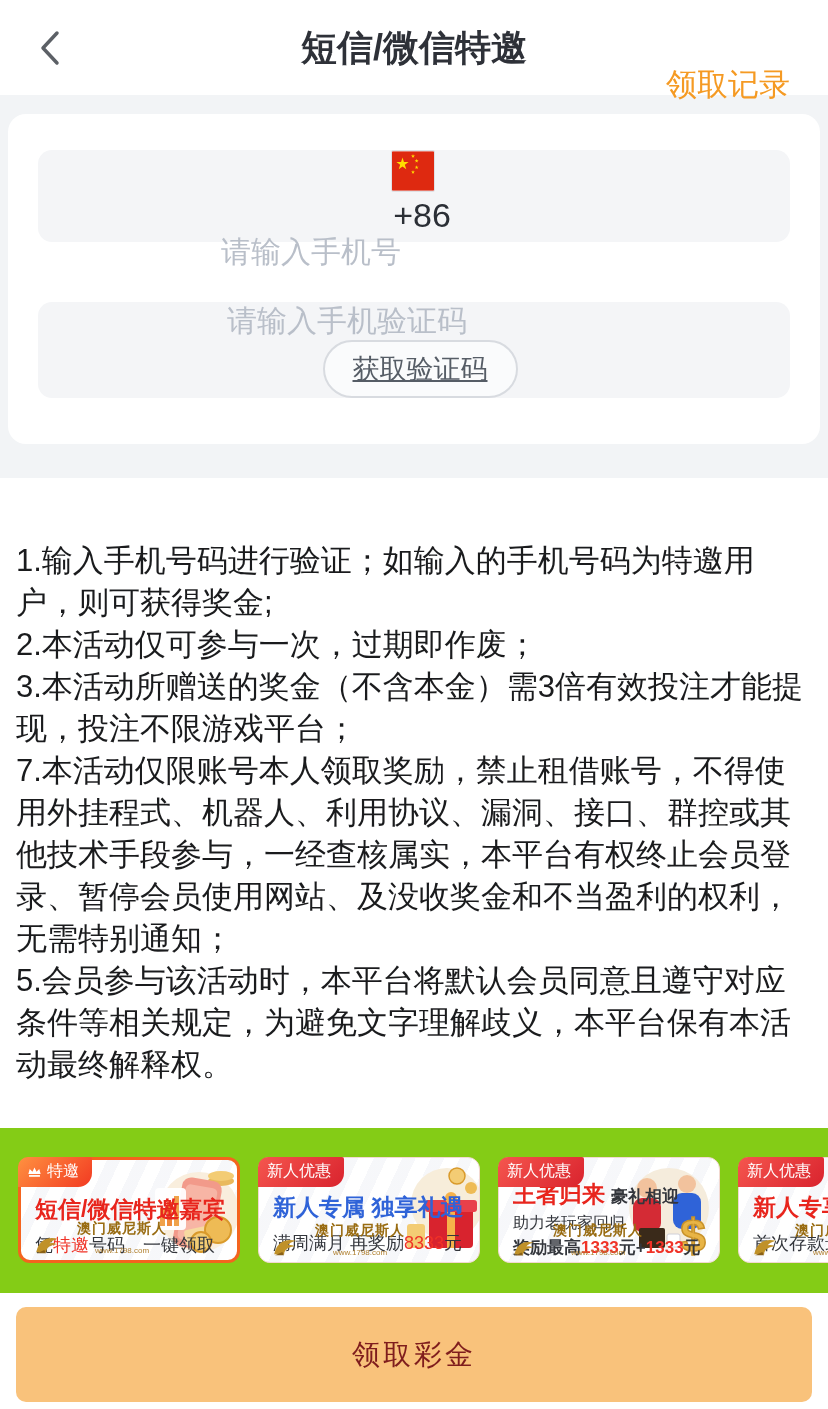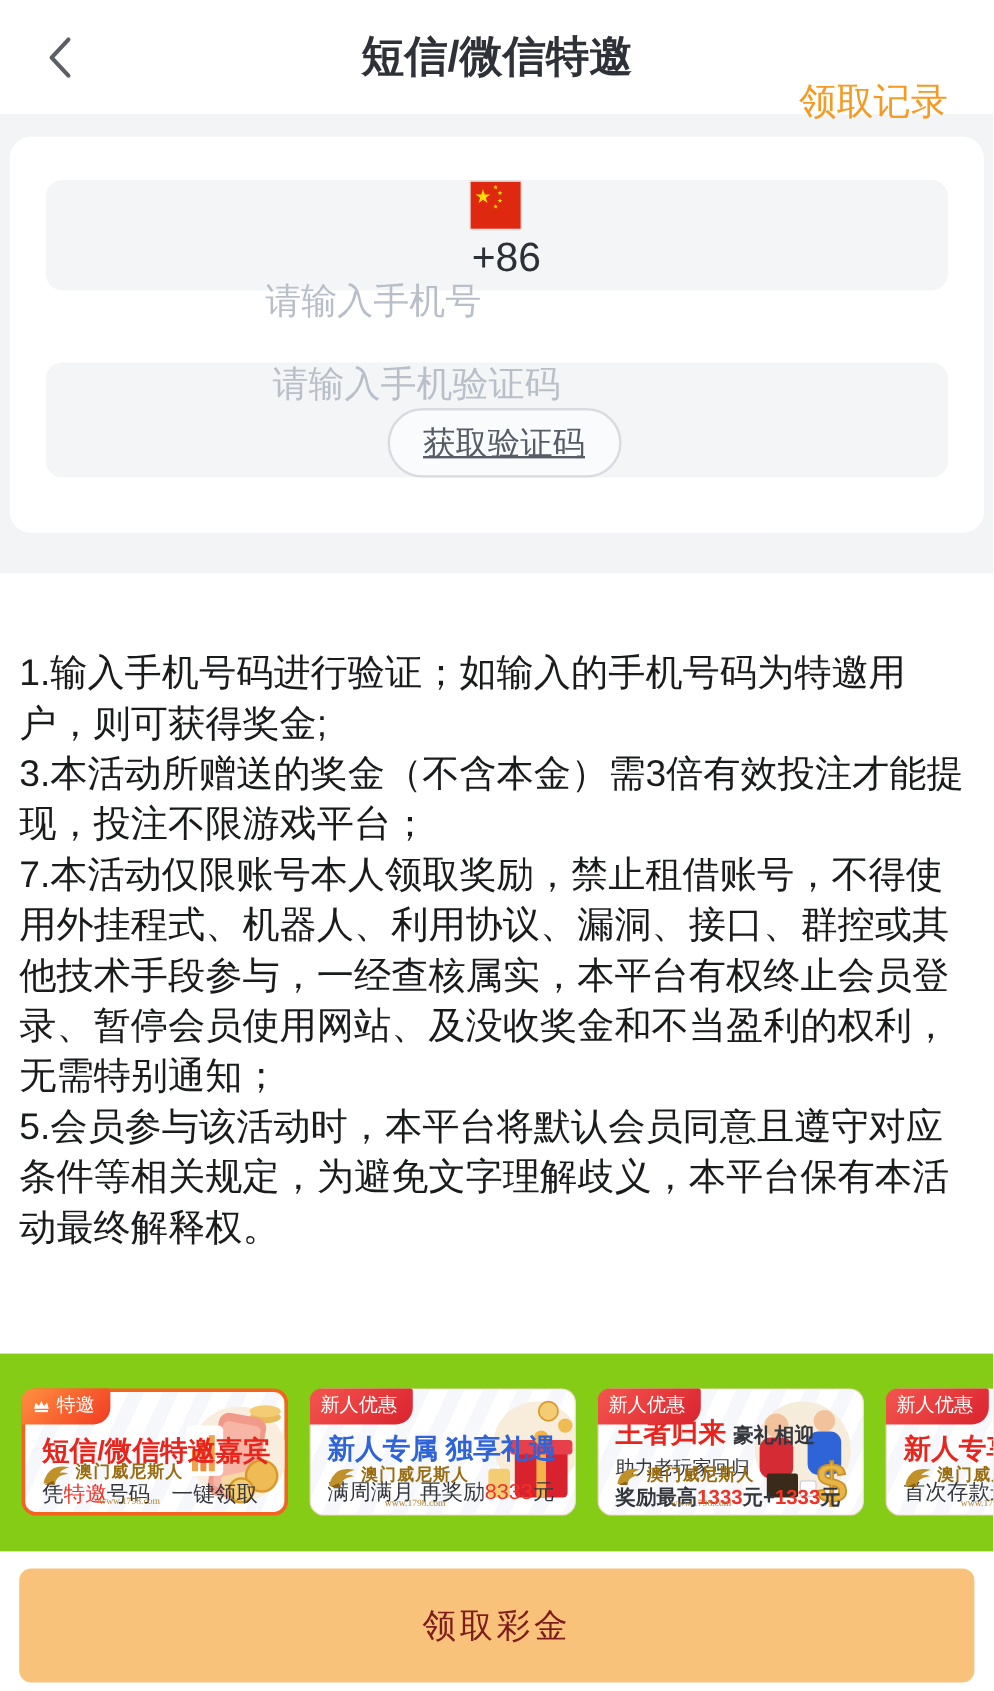--- a/index.html
+++ b/index.html
@@ -42,21 +42,21 @@
   .b-content { position:relative; z-index:1; padding:34px 0 0 14px; }
   .b-content.tight { padding-top:21px; }
   .b-title { font-size:23px; font-weight:800; white-space:nowrap; }
   .b-title.red { color:#e8251d; } .b-title.blue { color:#2f63d8; }
   .b-title .suffix { font-size:17px; font-weight:700; color:#33363c; margin-left:6px; }
   .b-sub { margin-top:8px; font-size:18px; color:#33363c; white-space:nowrap; }
   .b-sub .hl { color:#f03227; }
   .b-line1 { margin-top:3px; font-size:16px; color:#33363c; white-space:nowrap; }
   .b-line2 { margin-top:2px; font-size:17px; font-weight:700; color:#33363c; white-space:nowrap; }
   .b-line2 .hl { color:#f03227; }
-  .brand-logo { position:absolute; left:14px; bottom:5px; display:flex; align-items:flex-start; gap:4px; z-index:1;font-family:Liberation Serif, serif; }
+  .brand-logo { position:absolute; left:14px; bottom:5px; display:flex; align-items:flex-end; gap:18px; z-index:1; }
   .brand-texts { display:flex; flex-direction:column; line-height:1; }
   .brand-name { font-size:14px; font-weight:800; color:#996c12; letter-spacing:1px; white-space:nowrap; }
   .brand-url { font-size:8px; color:#b08030; text-align:center; margin-top:12px; white-space:nowrap; }
   .illus { position:absolute; right:0; top:6px; z-index:0; }
 
   
   .bottom-bar { flex:0 0 116px; background:#fff; padding:14px 16px 7px; }
   .claim-btn { width:100%; height:95px; border:none; border-radius:10px; background:#f9c27b; color:#7f1d1d; font-size:28px; letter-spacing:3px; font-family:inherit; cursor:pointer; }
 </style>
 </head>
@@ -96,20 +96,21 @@
       </div>
       <div class="input-row code-row">
         <input type="text" placeholder="请输入手机验证码" style="">
         <button class="code-btn">获取验证码</button>
       </div>
     </div>
   </section>
 
   <section class="rules">
     <p>1.输入手机号码进行验证；如输入的手机号码为特邀用户，则可获得奖金;</p>
+    <p>2.本活动仅可参与一次，过期即作废；</p>
     <p>3.本活动所赠送的奖金（不含本金）需3倍有效投注才能提现，投注不限游戏平台；</p>
     <p>7.本活动仅限账号本人领取奖励，禁止租借账号，不得使用外挂程式、机器人、利用协议、漏洞、接口、群控或其他技术手段参与，一经查核属实，本平台有权终止会员登录、暂停会员使用网站、及没收奖金和不当盈利的权利，无需特别通知；</p>
     <p>5.会员参与该活动时，本平台将默认会员同意且遵守对应条件等相关规定，为避免文字理解歧义，本平台保有本活动最终解释权。</p>
   </section>
 
   <div class="banner-strip">
 
     <div class="banner selected">
       <div class="badge">
         <svg width="15" height="12" viewBox="0 0 22 16">

